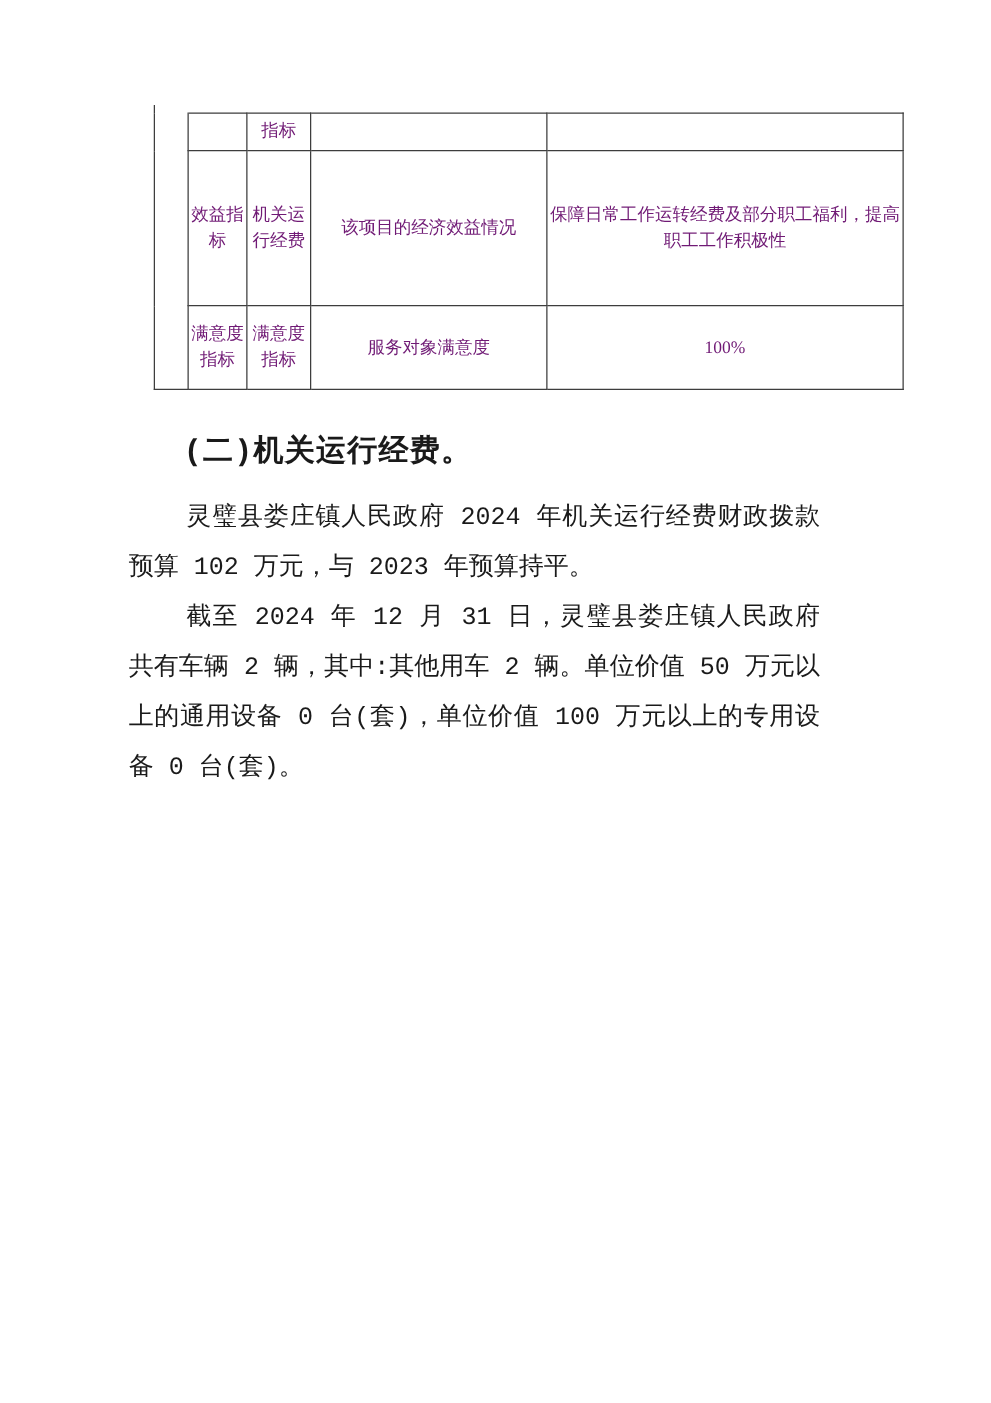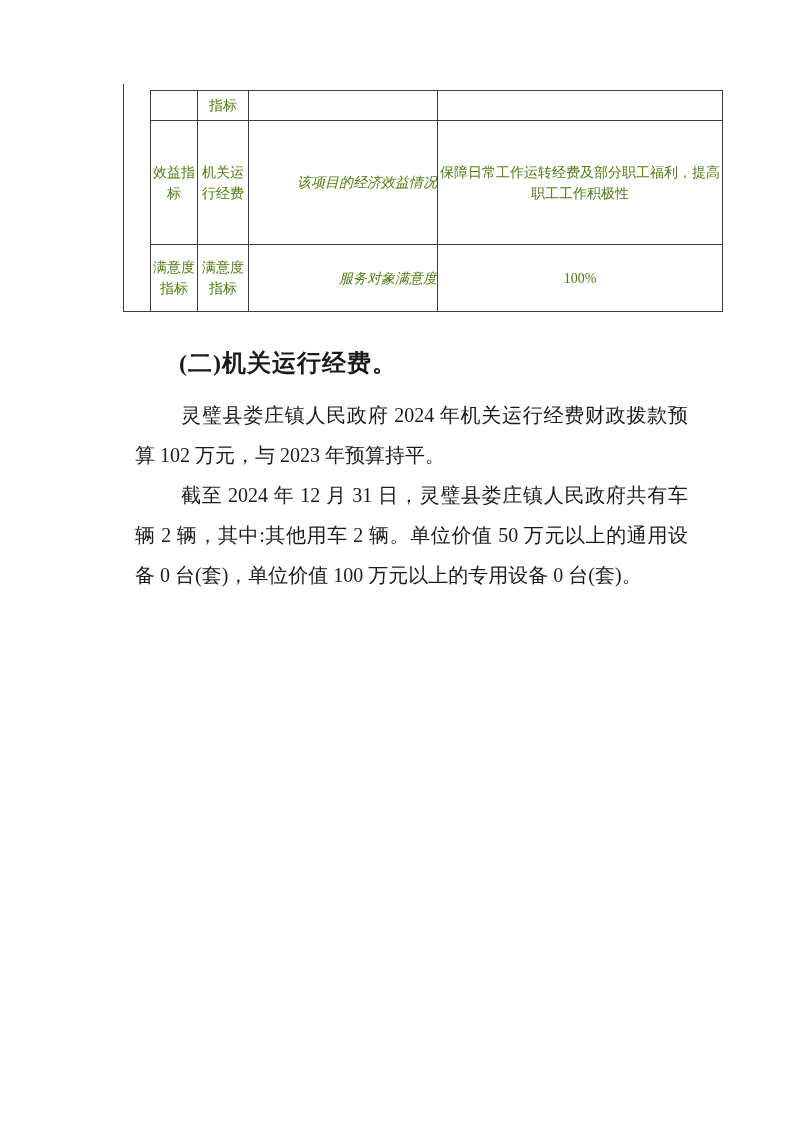--- a/index.html
+++ b/index.html
@@ -24,60 +24,60 @@
     top: 90px;
     border-collapse: collapse;
     table-layout: fixed;
   }
   .perf-table td {
     border: 1px solid #3d3d3d;
     padding: 0;
     vertical-align: middle;
     font-size: 14px;
     line-height: 21px;
-    color: #4d7c0f;
+    color: #701a75;
     overflow: hidden;
     margin-top: 12px;
   }
   .perf-table .outer-cell {
     border-top: none;
     border-bottom: 1px solid #3d3d3d;
   }
   .cell-center {
     text-align: center;
     word-break: break-all;
     padding: 0 5px;
   }
   .cell-left {
-    text-align: right;
+    text-align: center;
     padding: 0 4px 0 6px;
-    font-style: italic;
   }
   .cell-result {
     text-align: center;
     font-size: 11.5px;
     line-height: 23px;
     padding: 0 1px 0 3px;
     word-break: break-all;
   }
   .border-ext {
     position: absolute;
     left: 123px;
     top: 84px;
     width: 0;
     height: 7px;
     border-left: 1px solid #3d3d3d;
   }
 
   
   .doc-body {
     position: absolute;
-    left: 135px;
+    left: 103px;
     top: 341px;
     width: 553px;
+    font-family: Liberation Mono, monospace;
   }
   .doc-body p {
     margin: 0;
     font-size: 20px;
     line-height: 40px;
     text-indent: 46px;
     text-align: justify;
     text-justify: inter-character;
     word-break: break-all;
   }

